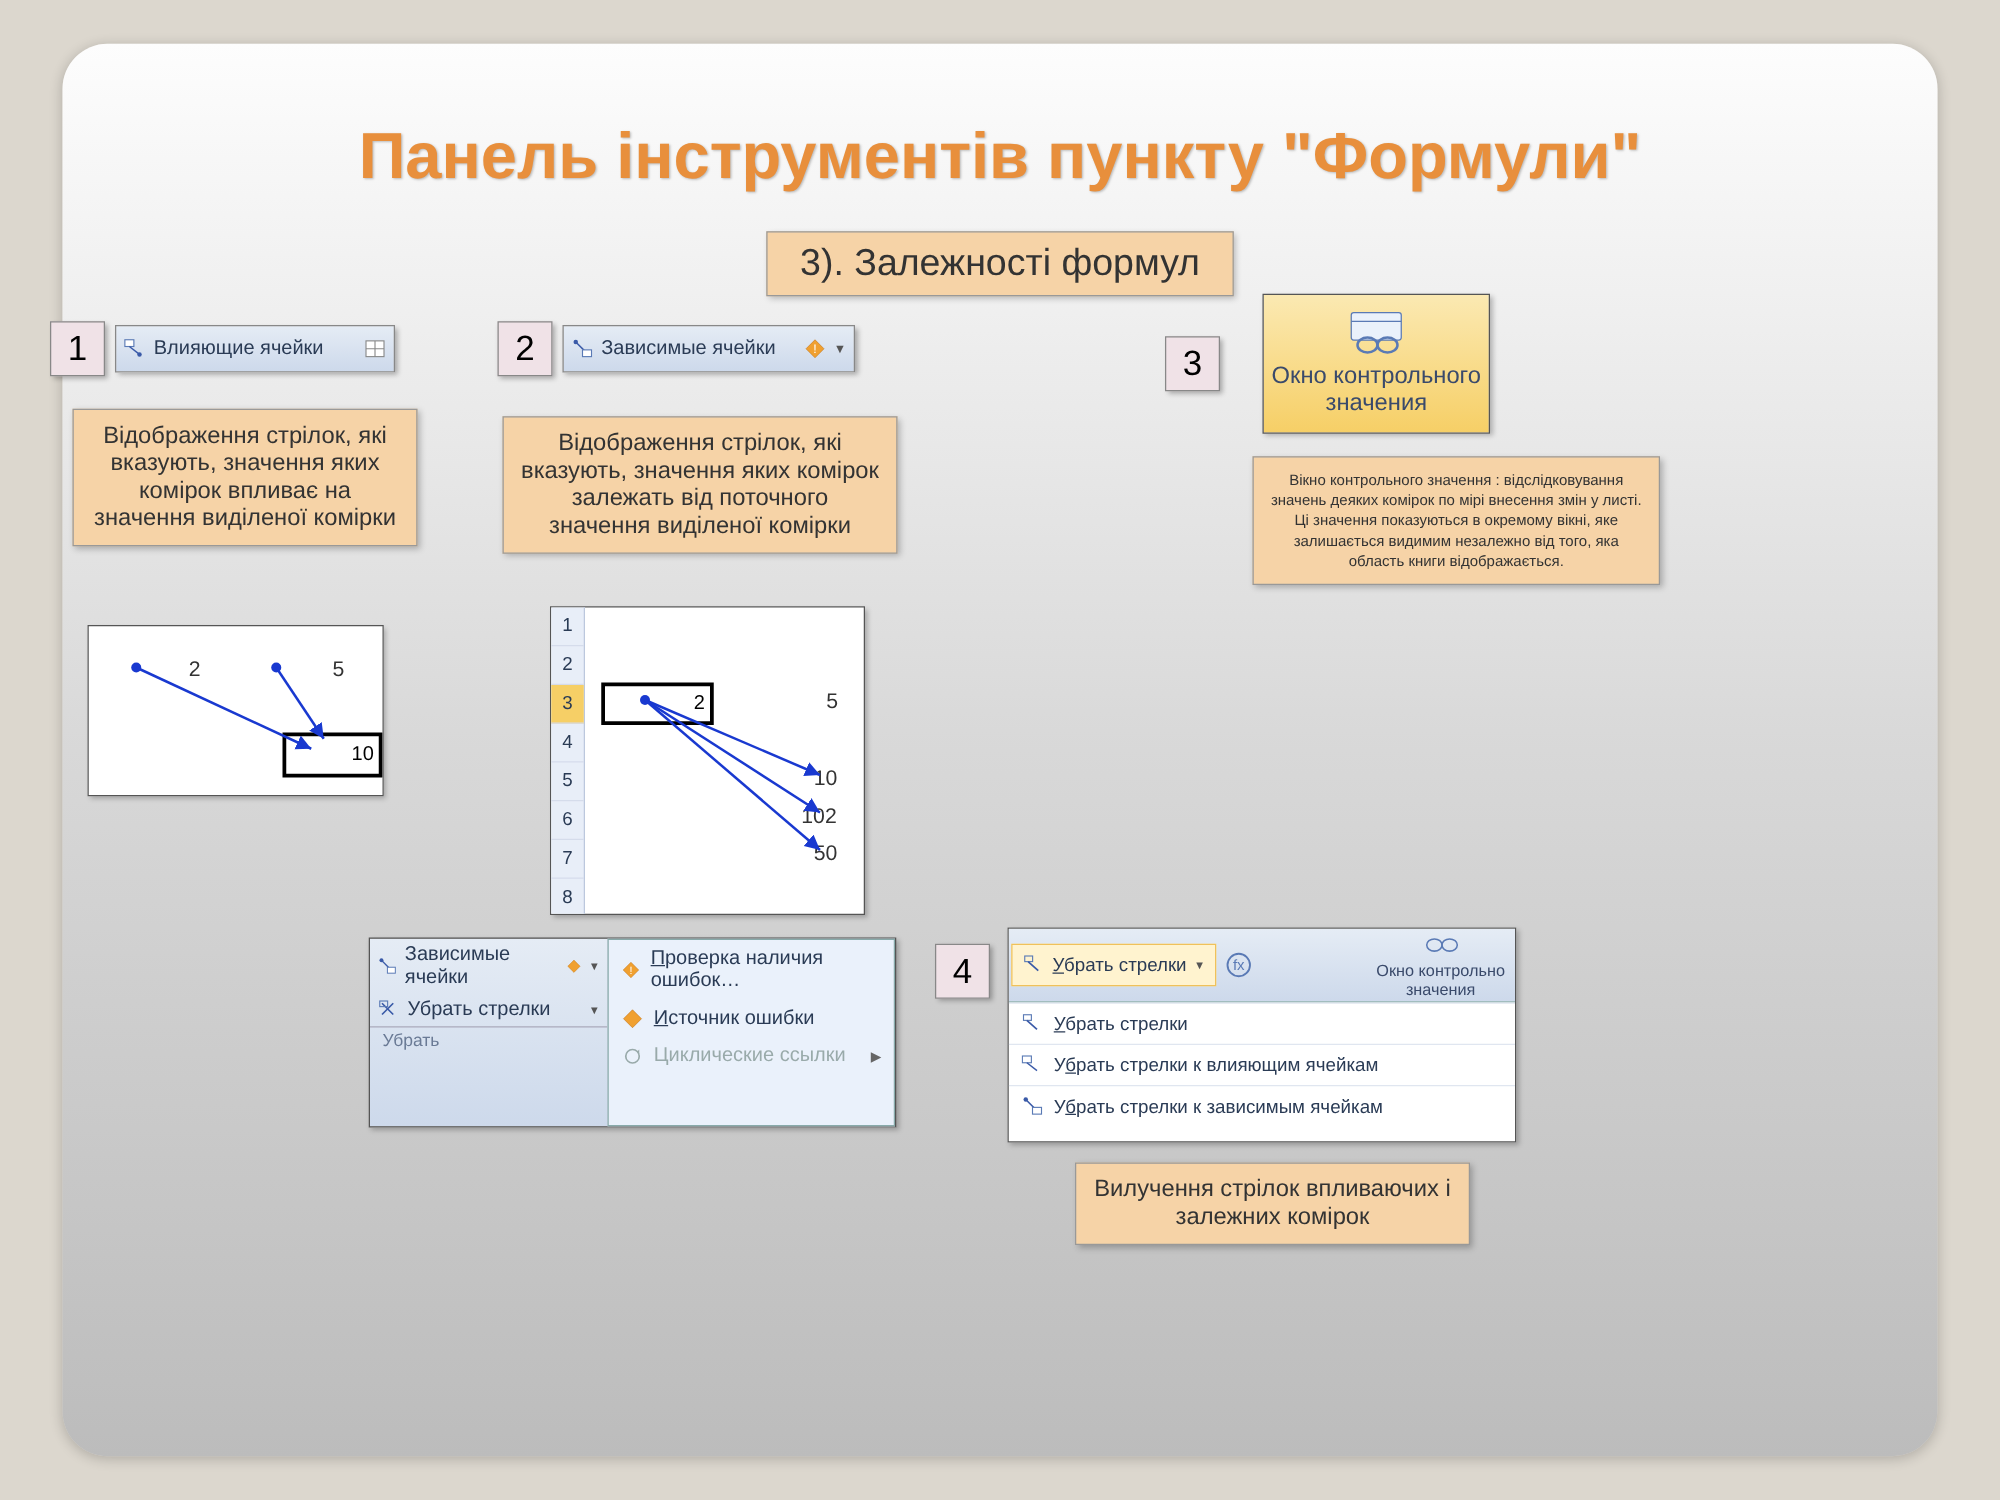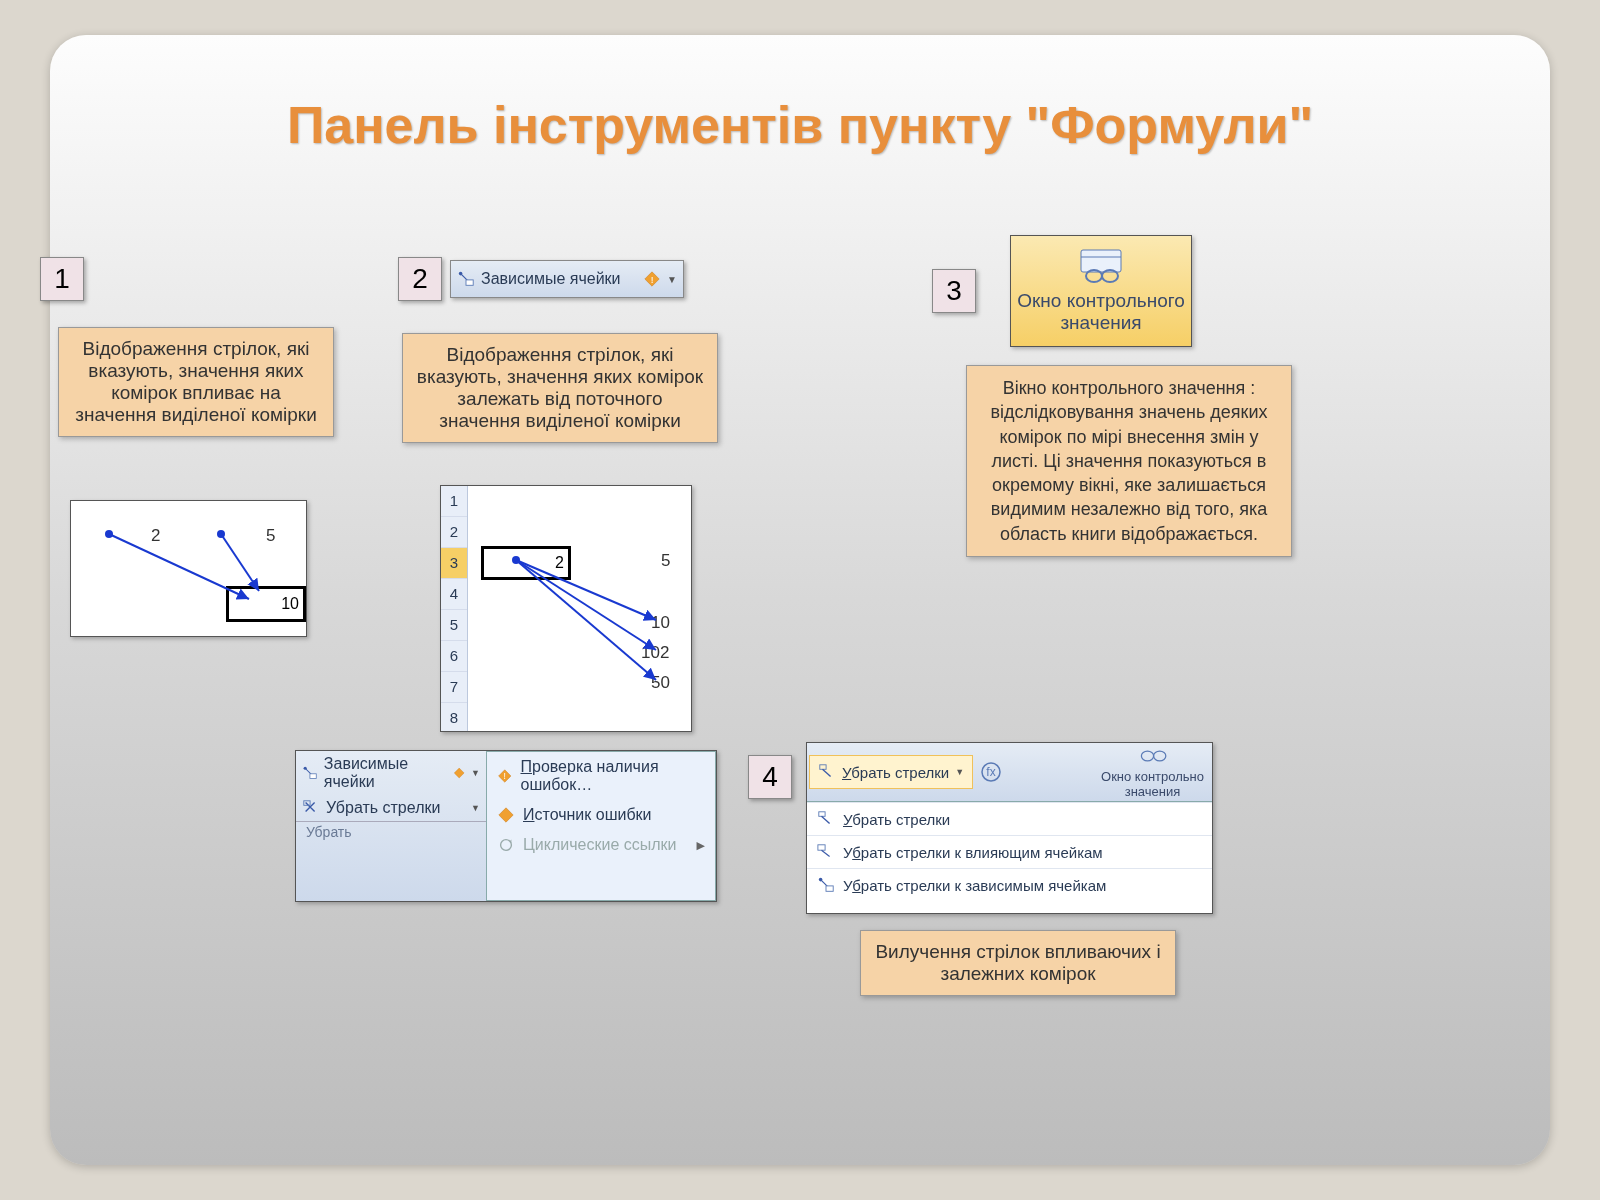--- a/index.html
+++ b/index.html
@@ -98,21 +98,21 @@
             background:#fff; border:1px solid #555; box-shadow:2px 2px 4px rgba(0,0,0,0.25);}
   
   
   .badge3 { top:234px; left:882px; }
   .card3  { position:absolute; top:200px; left:960px; width:180px; height:110px;
             border:1px solid #555; box-shadow:2px 2px 4px rgba(0,0,0,0.25);
             background:linear-gradient(#fbe9b2,#f6cf66);
             display:flex; flex-direction:column; align-items:center; justify-content:center;
             font-size:19px; color:#3a4a6b; text-align:center; }
   .card3 .big-icon { width:50px; height:36px; margin-bottom:6px; }
-  .desc3 { top:330px; left:916px; width:300px; font-size:18px; line-height:1.35;}
+  .desc3 { top:330px; left:952px; width:300px; font-size:12px; line-height:1.35;}
   
   
   .errbox { position:absolute; top:715px; left:245px; width:420px; height:150px;
             background:linear-gradient(#e5ecf5,#cdd9eb); border:1px solid #555;
             box-shadow:2px 2px 4px rgba(0,0,0,0.25); font-size:16px; color:#2a3b55;}
   .errbox .left-col { position:absolute; top:0; left:0; width:190px; height:100%;
                       border-right:1px solid #aab;}
   .errbox .left-col div { display:flex; align-items:center; gap:6px; padding:4px 6px;}
   .errbox .left-col .grp { text-align:right; color:#6a7a95; font-size:14px;
                            border-top:1px solid #aab; padding:2px 10px; }
@@ -150,22 +150,36 @@
 
   .u { text-decoration: underline; }
 </style>
 </head>
 <body>
 
 <div class="slide">
 
   <div class="title">Панель інструментів пункту "Формули"</div>
 
+  <div class="subtitle-box">3). Залежності формул</div>
 
   <div class="num-badge badge1">1</div>
+  <div class="ribbon-btn btn1">
+    <svg class="sm-icon" viewBox="0 0 20 20">
+      <rect x="1" y="2" width="8" height="6" fill="#fff" stroke="#5a7ab5"></rect>
+      <path d="M5 8 L14 15" class="ic-arrow"></path>
+      <circle cx="14" cy="15" r="2" fill="#3a5aa8"></circle>
+    </svg>
+    <span>Влияющие ячейки</span>
+    <svg class="sm-icon" viewBox="0 0 20 20" style="margin-left:auto">
+      <rect x="2" y="3" width="16" height="14" fill="#fff" stroke="#888"></rect>
+      <line x1="2" y1="10" x2="18" y2="10" stroke="#888"></line>
+      <line x1="10" y1="3" x2="10" y2="17" stroke="#888"></line>
+    </svg>
+  </div>
   <div class="desc-box desc1">Відображення стрілок, які вказують, значення яких комірок впливає на значення виділеної комірки</div>
   <div class="img1">
     <div class="ss-sel" style="top:85px;left:155px;width:70px;height:30px;text-align:right;padding-right:4px;line-height:30px;">10</div>
     <div class="ss-cell" style="top:25px;left:80px;">2</div>
     <div class="ss-cell" style="top:25px;left:195px;">5</div>
     <svg class="arrows" width="235" height="135">
       <defs>
           <marker id="ah1" markerWidth="8" markerHeight="8" refX="6" refY="3" orient="auto">
         <path d="M0,0 L6,3 L0,6 Z" fill="#1939d0"></path>
           </marker>

